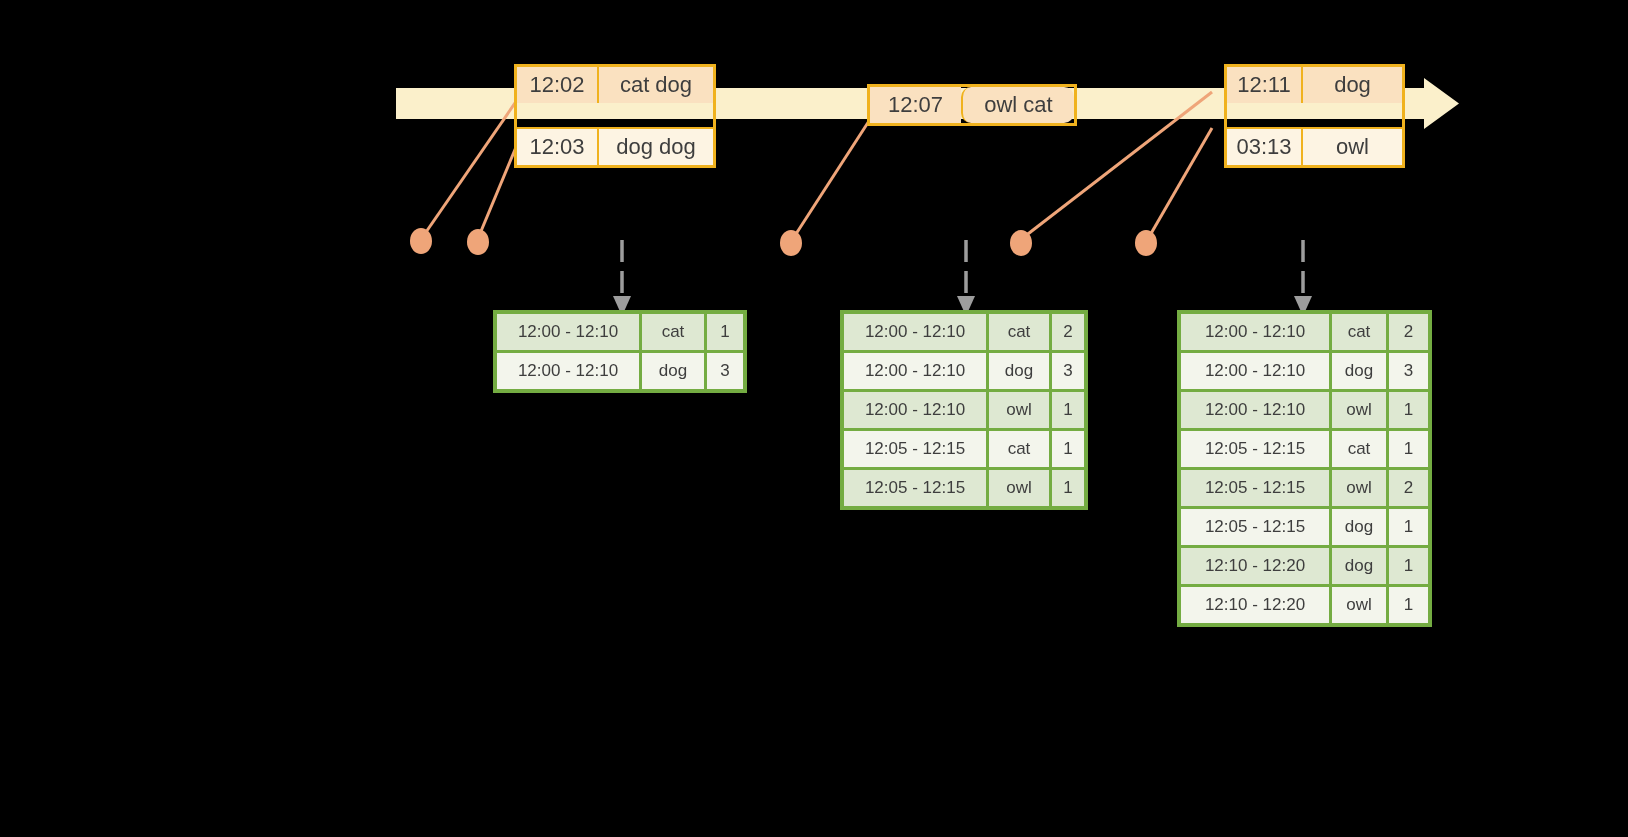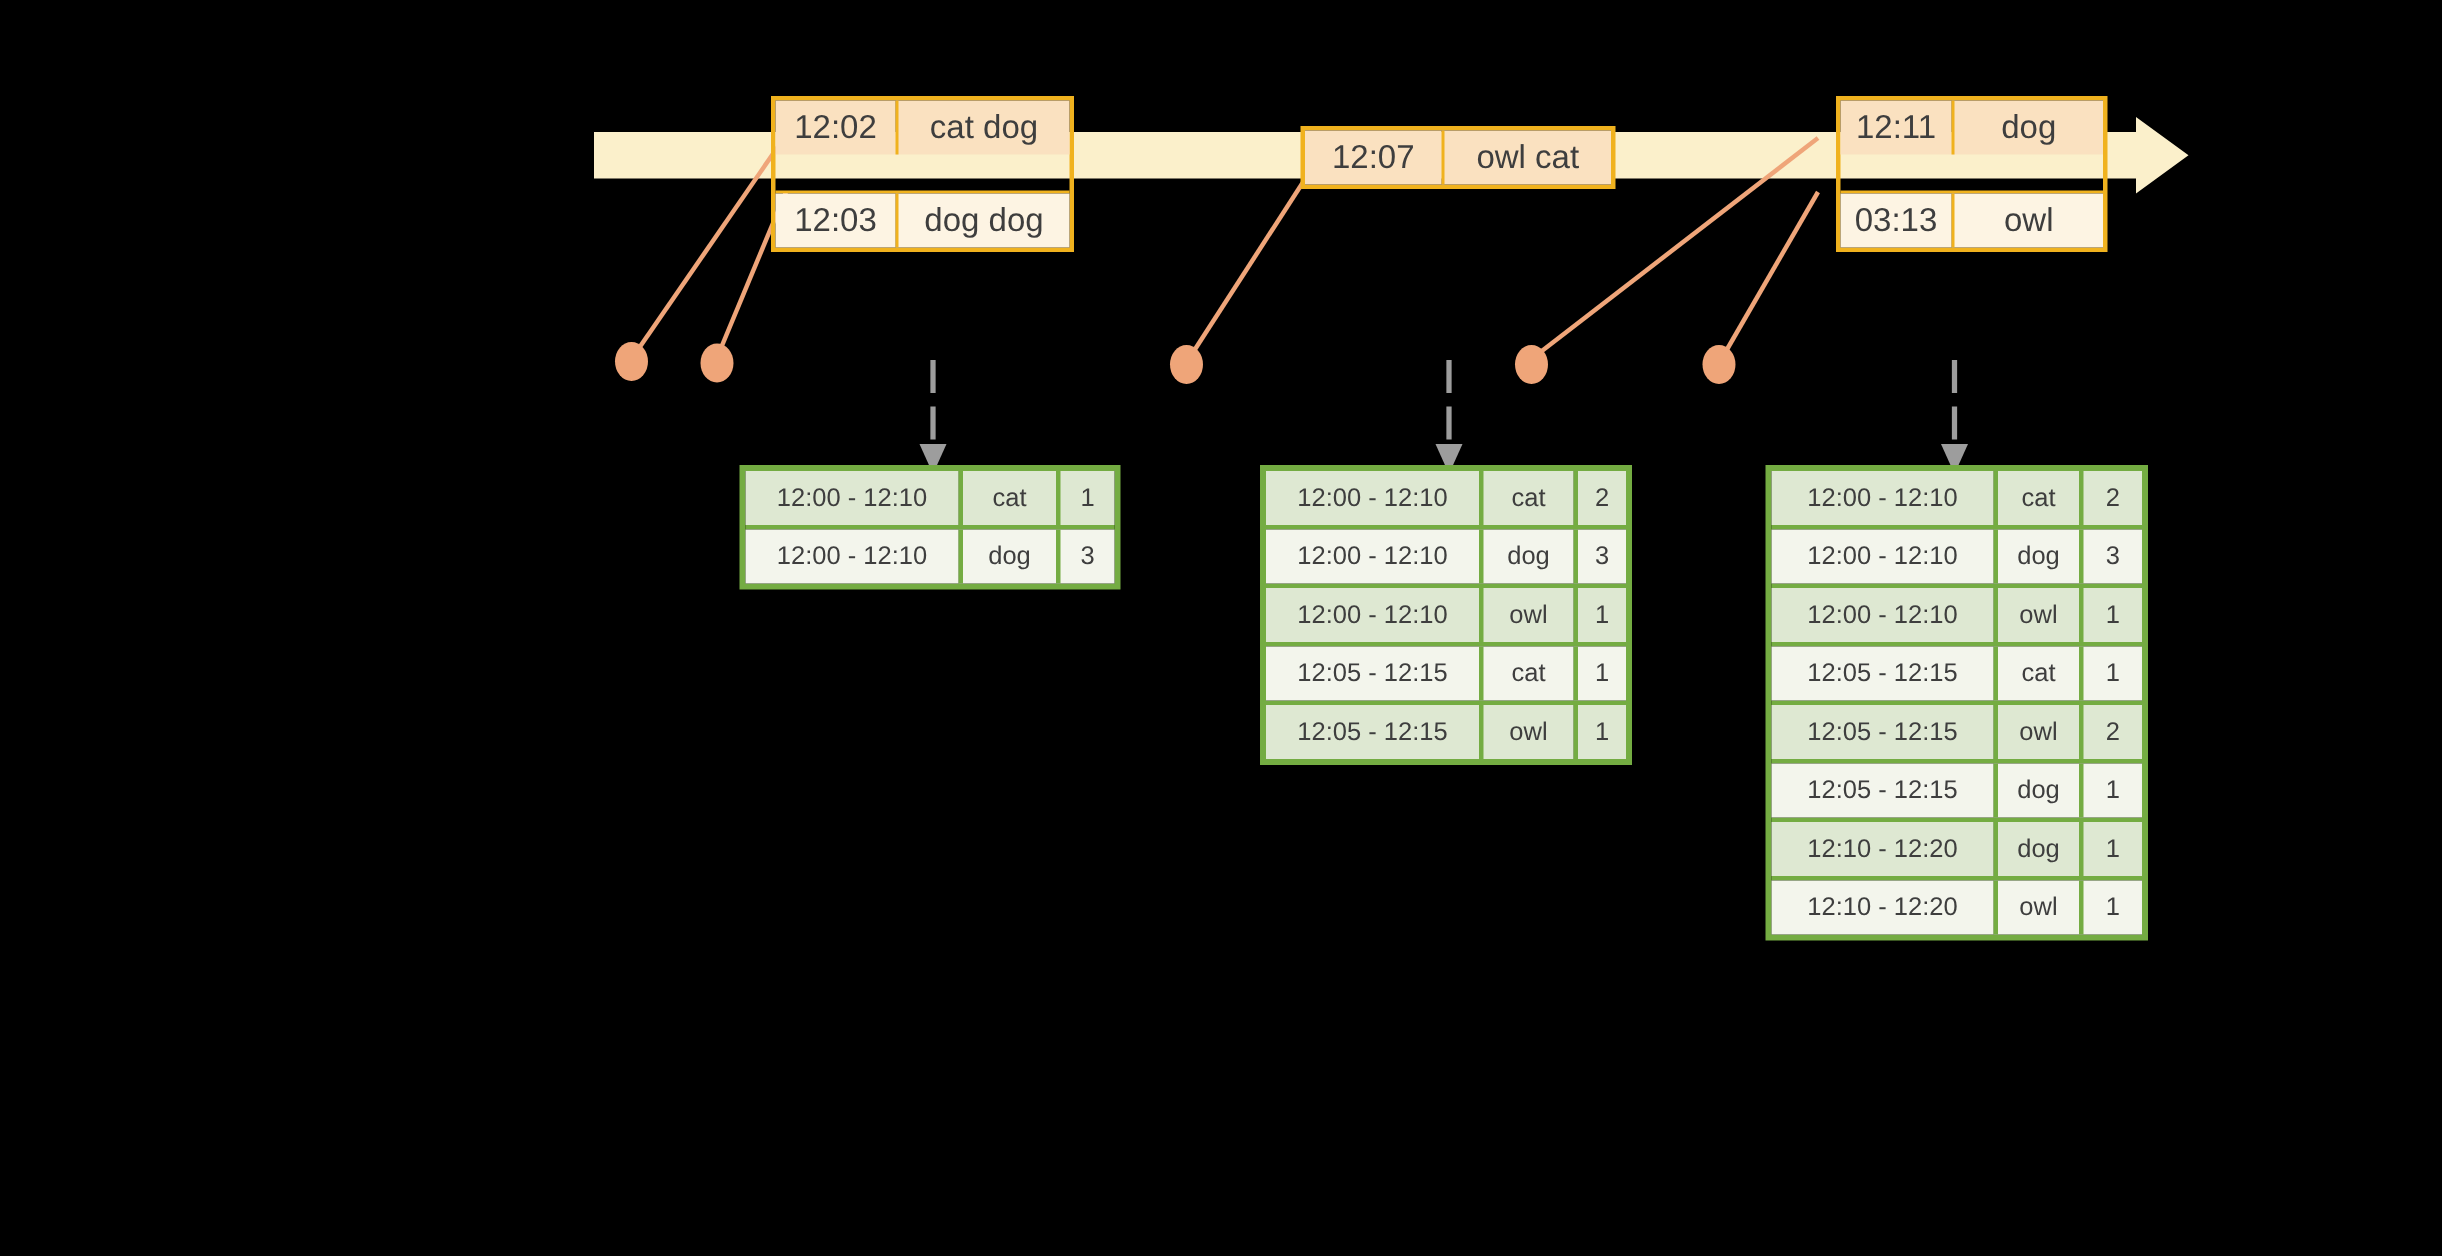--- a/index.html
+++ b/index.html
@@ -24,21 +24,21 @@
 
   
   .etable{border:3px solid var(--event_border,#f0b21e);font-size:22px;}
   .etable .trow + .trow{border-top:2px solid var(--event_border,#f0b21e);margin-top:24px;}
   .etable .tcell + .tcell{border-left:2px solid var(--event_border,#f0b21e);}
   .etable .trow:nth-child(odd) .tcell{background:var(--event_row_peach,#fae1c0);}
   .etable .trow:nth-child(even) .tcell{background:var(--event_row_cream,#fdf4e3);}
   #et1{left:514px;top:64px;}
   #et1 .c0{width:80px;} #et1 .c1{width:114px;}
   #et2{left:867px;top:84px;}
-  #et2 .c0{width:91px;} #et2 .c1{width:111px;}
+  #et2 .c0{width:91px;} #et2 .c1{width:111px;border-radius:10px;}
   #et3{left:1224px;top:64px;}
   #et3 .c0{width:74px;} #et3 .c1{width:99px;}
 
   
   .gtable{border:4px solid var(--result_border,#74ac42);font-size:17px;}
   .gtable .trow + .trow{border-top:3px solid var(--result_border,#74ac42);}
   .gtable .tcell + .tcell{border-left:3px solid var(--result_border,#74ac42);}
   .gtable .trow:nth-child(odd) .tcell{background:var(--result_row_sage,#dee8d2);}
   .gtable .trow:nth-child(even) .tcell{background:var(--result_row_white,#f3f5ec);}
   #gt1{left:493px;top:310px;}

